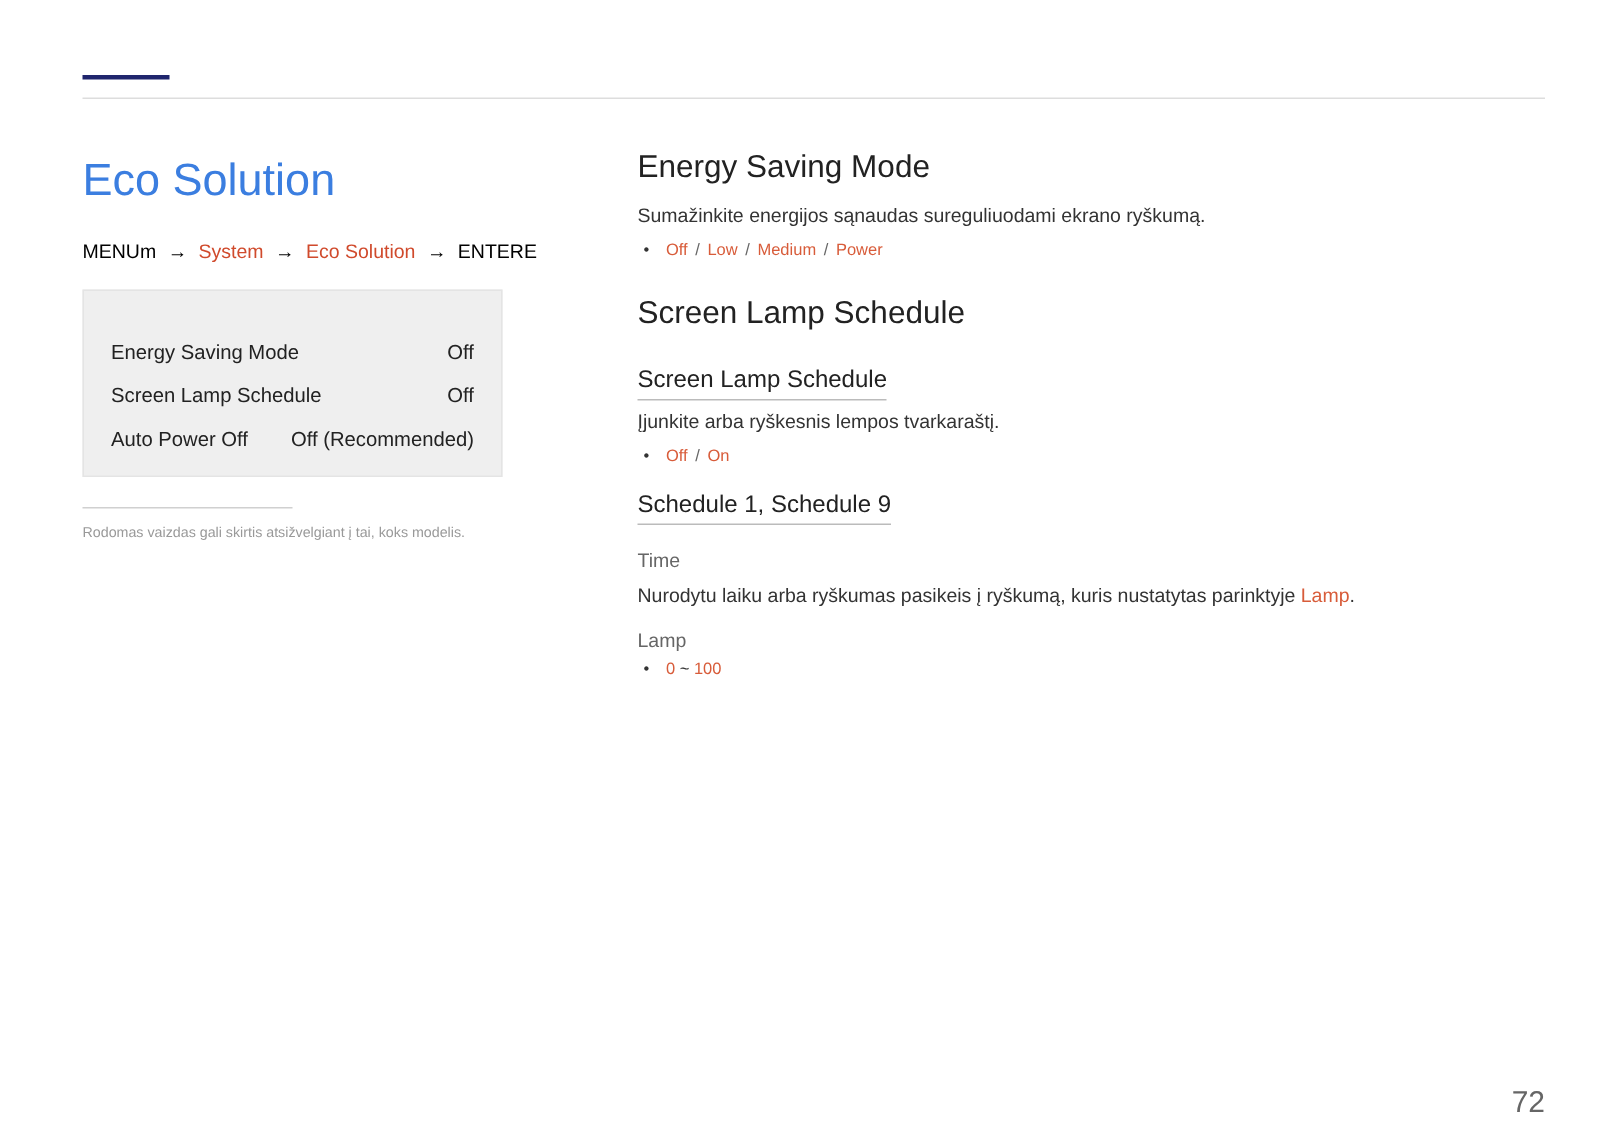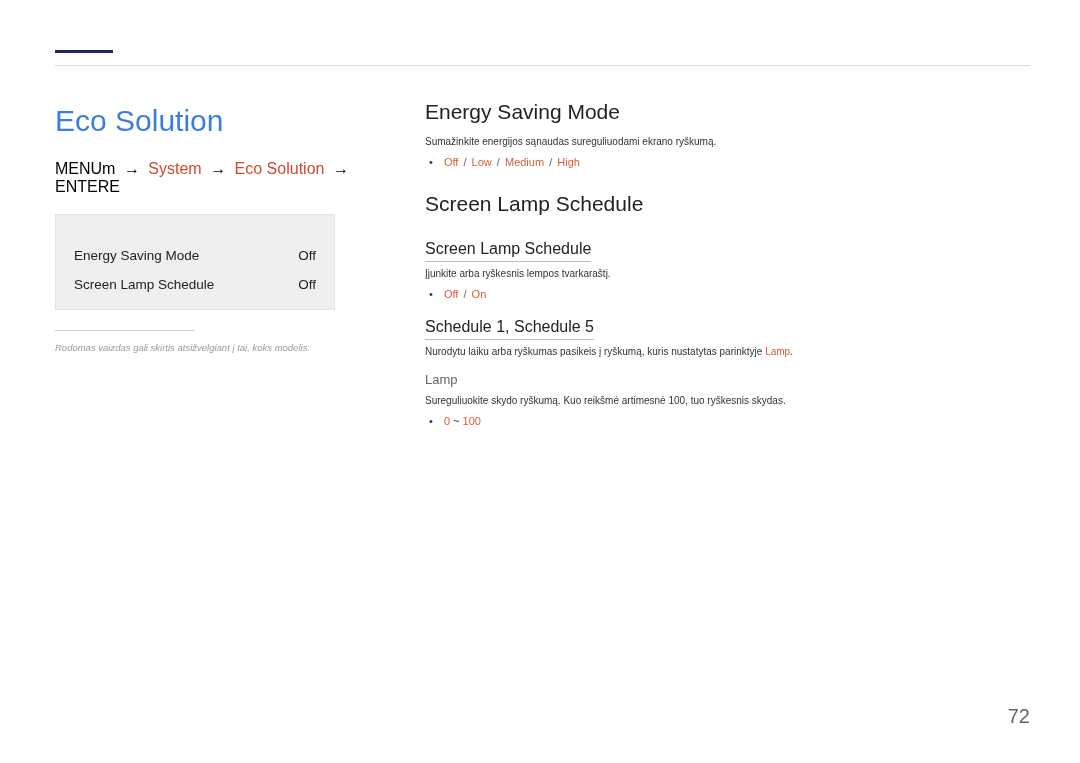--- a/index.html
+++ b/index.html
@@ -4,37 +4,37 @@
 <style>
   * { box-sizing: border-box; margin: 0; padding: 0; }
   html, body { width: 1080px; height: 763px; background: #fff; font-family: Arial, Helvetica, sans-serif; color: #222; }
   .page { position: relative; width: 1080px; height: 763px; padding: 50px 50px 64px 55px; }
   .top-accent { position: absolute; left: 55px; top: 50px; width: 58px; height: 3px; background: #1f256d; }
   .top-rule { position: absolute; left: 55px; right: 50px; top: 65px; height: 1px; background: #ddd; }
   .columns { display: flex; padding-top: 50px; }
   .left-col { width: 350px; padding-right: 30px; }
   .right-col { flex: 1; padding-left: 20px; }
   .section-title { font-size: 30px; color: #3b7ee0; font-weight: normal; margin-top: 4px; margin-bottom: 22px; }
-  .breadcrumb { font-size: 16px; color: #000; margin-bottom: 18px; }
+  .breadcrumb { font-size: 13px; color: #000; margin-bottom: 18px; }
   .breadcrumb .arrow { margin: 0 4px; }
   .bc-red { color: #d04a2c; }
   .panel { background: #efefef; border: 1px solid #e4e4e4; padding: 26px 18px 10px 18px; width: 280px; }
   .panel-row { display: flex; justify-content: space-between; padding: 7px 0; font-size: 13.5px; color: #222; }
   .note-sep { width: 140px; height: 1px; background: #d0d0d0; margin: 20px 0 10px 0; }
-  .tiny-note { font-size: 9.5px; color: #999; line-height: 1.5; font-style: italic; }
+  .tiny-note { font-size: 9.5px; color: #999; line-height: 1.5; }
   .h1 { font-size: 21px; font-weight: normal; color: #222; margin-bottom: 10px; }
   .h1.gap-top { margin-top: 24px; }
-  .para { font-size: 10px; color: #333; line-height: 1.6; margin-bottom: 6px; }
+  .para { font-size: 13px; color: #333; line-height: 1.6; margin-bottom: 6px; }
   .bullet-line { font-size: 11px; color: #333; margin-left: 4px; margin-bottom: 4px; }
   .bullet-line::before { content: "•"; margin-right: 8px; color: #333; }
   .opt-red { color: #d85c3a; }
   .slash { color: #666; margin: 0 2px; }
   .h2 { font-size: 16px; color: #222; margin-top: 14px; margin-bottom: 4px; display: inline-block; border-bottom: 1px solid #bbb; padding-bottom: 3px; }
   .h3 { font-size: 13px; color: #666; margin-top: 12px; margin-bottom: 6px; }
-  .page-num { position: absolute; right: 50px; bottom: 35px; font-size: 20px; color: #666; }
+  .page-num { position: absolute; right: 50px; bottom: 16px; font-size: 20px; color: #666; }
 </style>
 </head>
 <body>
 
 <div class="page">
   <div class="top-accent"></div>
   <div class="top-rule"></div>
 
   <div class="columns">
     <div class="left-col">
@@ -52,57 +52,61 @@
 
       <div class="panel">
         <div class="panel-row">
           <span>Energy Saving Mode</span>
           <span>Off</span>
         </div>
         <div class="panel-row">
           <span>Screen Lamp Schedule</span>
           <span>Off</span>
         </div>
+        <div class="panel-row">
+          <span>Auto Power Off</span>
+          <span>Off (Recommended)</span>
+        </div>
       </div>
 
       <div class="note-sep"></div>
       <div class="tiny-note">Rodomas vaizdas gali skirtis atsižvelgiant į tai, koks modelis.</div>
     </div>
 
     <div class="right-col">
       <div class="h1">Energy Saving Mode</div>
       <div class="para">Sumažinkite energijos sąnaudas sureguliuodami ekrano ryškumą.</div>
       <div class="bullet-line">
         <span class="opt-red">Off</span>
         <span class="slash">/</span>
         <span class="opt-red">Low</span>
         <span class="slash">/</span>
         <span class="opt-red">Medium</span>
         <span class="slash">/</span>
-        <span class="opt-red">High</span>
+        <span class="opt-red">Power</span>
       </div>
 
       <div class="h1 gap-top">Screen Lamp Schedule</div>
 
       <div><span class="h2">Screen Lamp Schedule</span></div>
       <div class="para">Įjunkite arba ryškesnis lempos tvarkaraštį.</div>
       <div class="bullet-line">
         <span class="opt-red">Off</span>
         <span class="slash">/</span>
         <span class="opt-red">On</span>
       </div>
 
-      <div><span class="h2">Schedule 1, Schedule 5</span></div>
+      <div><span class="h2">Schedule 1, Schedule 9</span></div>
 
+      <div class="h3">Time</div>
       <div class="para">
         <span>Nurodytu laiku arba ryškumas pasikeis į ryškumą, kuris nustatytas parinktyje </span><span class="opt-red">Lamp</span><span>.</span>
       </div>
 
       <div class="h3">Lamp</div>
-      <div class="para">Sureguliuokite skydo ryškumą. Kuo reikšmė artimesnė 100, tuo ryškesnis skydas.</div>
       <div class="bullet-line">
         <span class="opt-red">0</span><span> ~ </span><span class="opt-red">100</span>
       </div>
     </div>
   </div>
 
   <div class="page-num">72</div>
 </div>
 
 </body></html>

